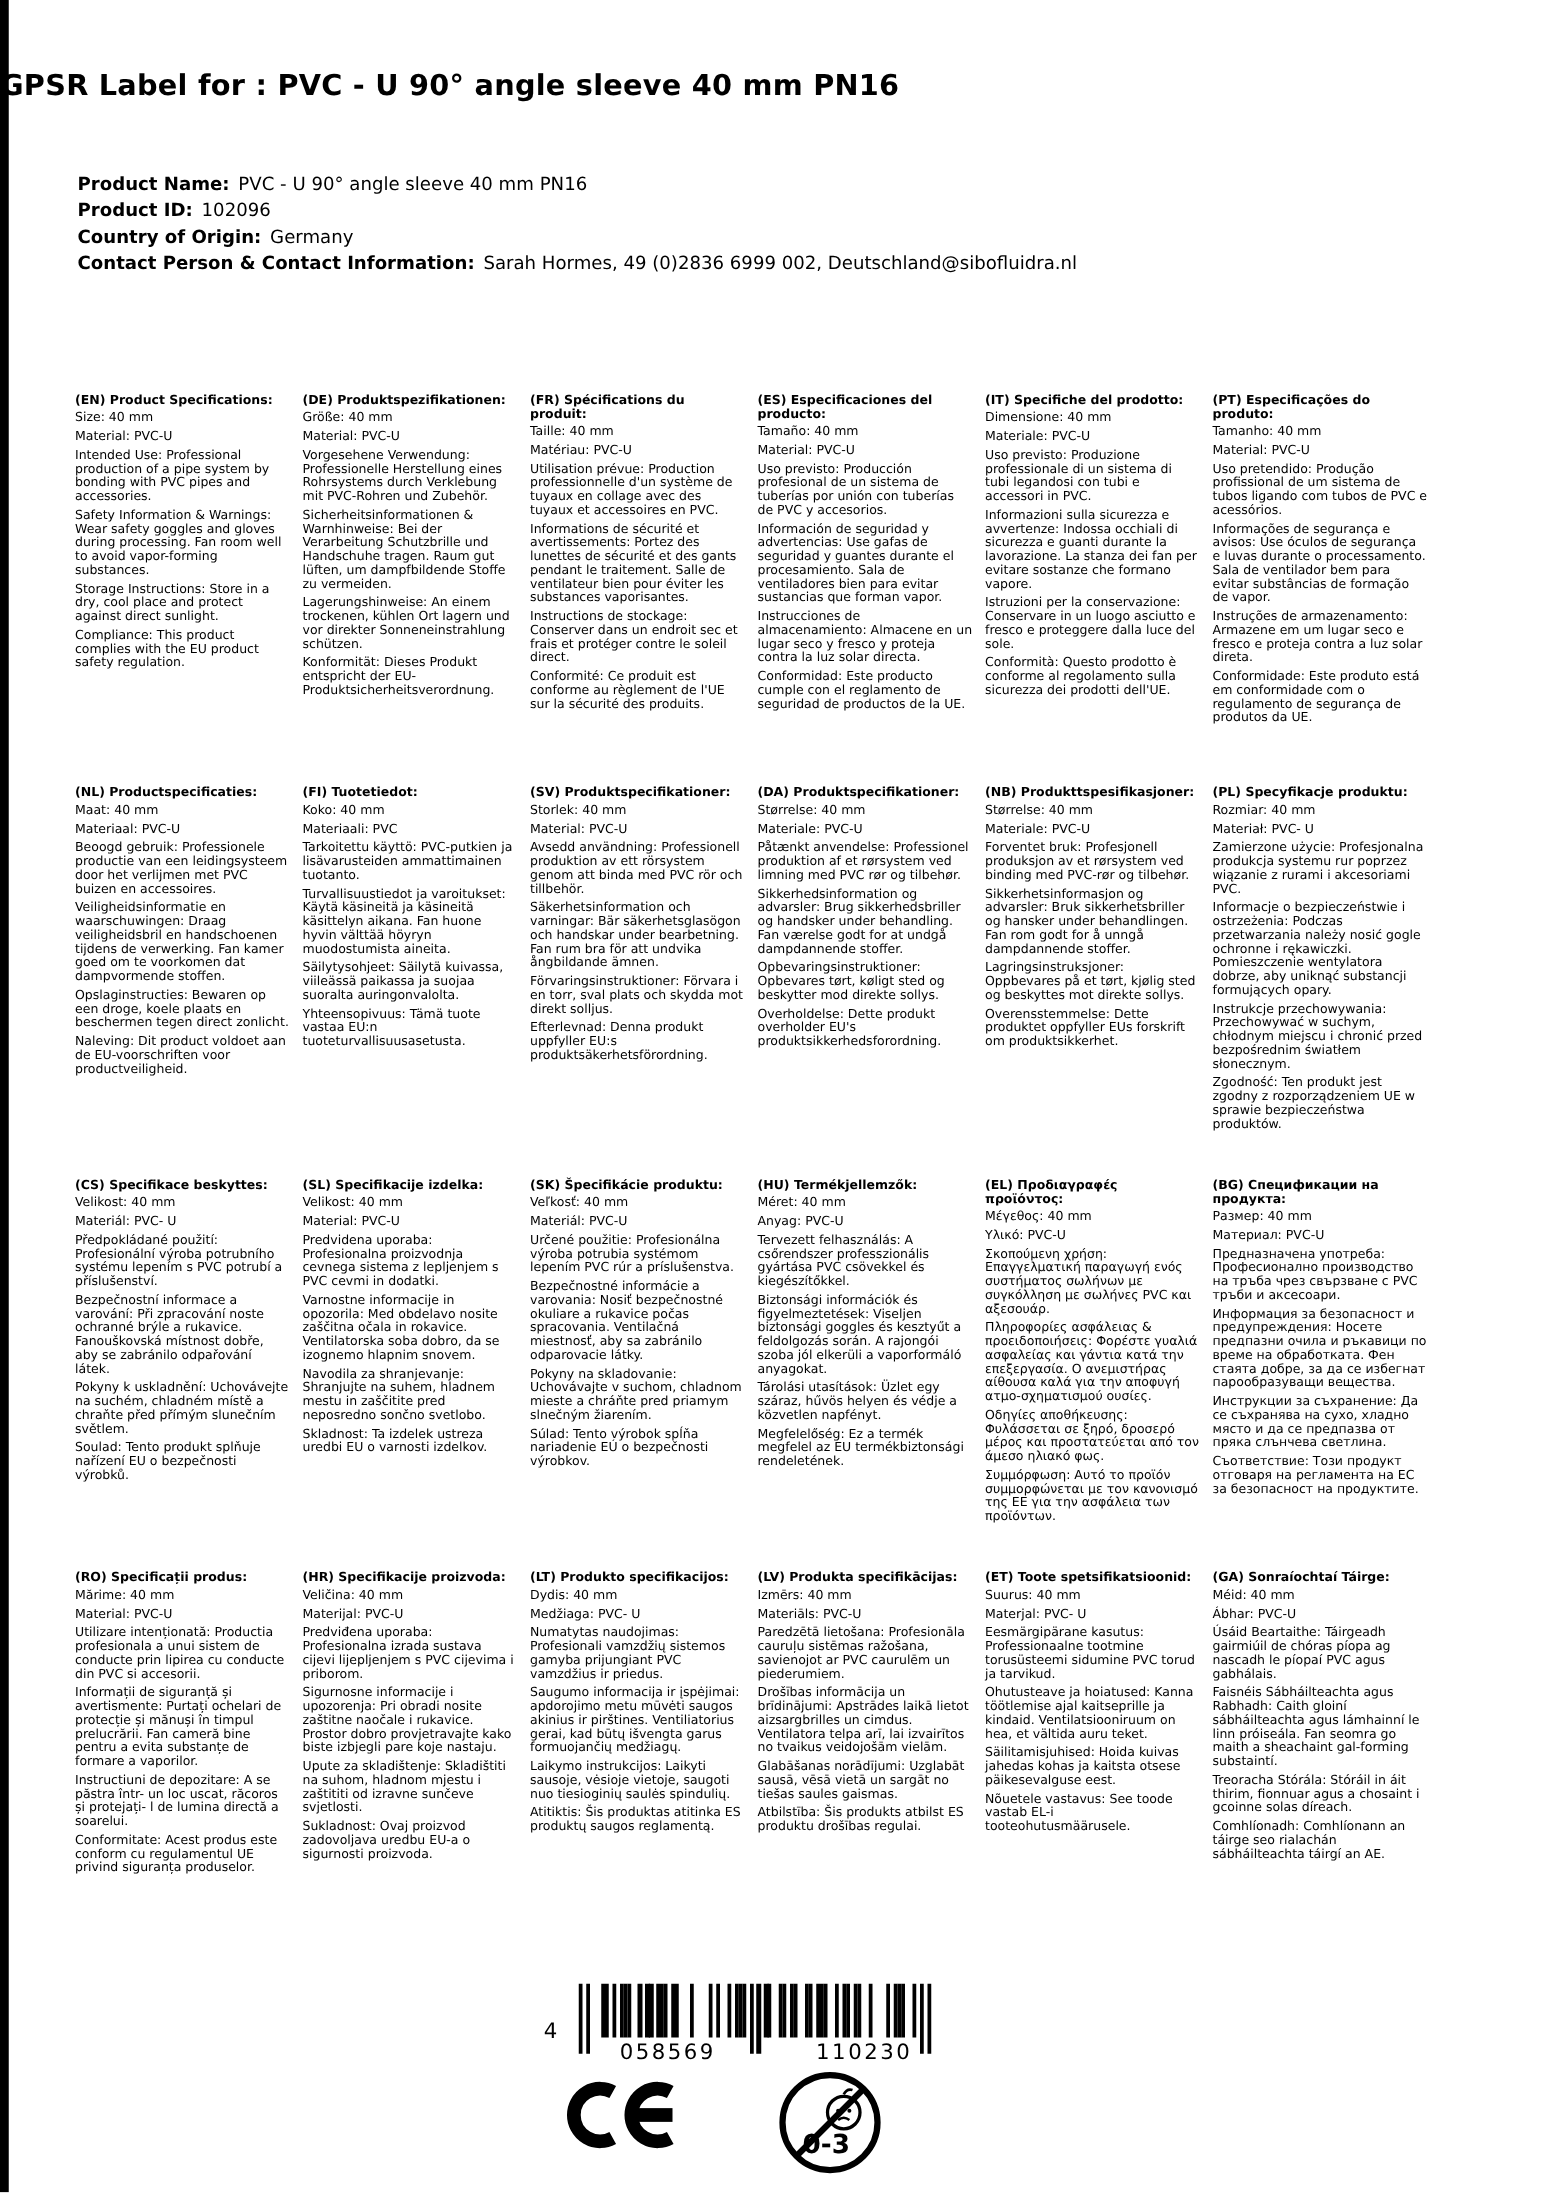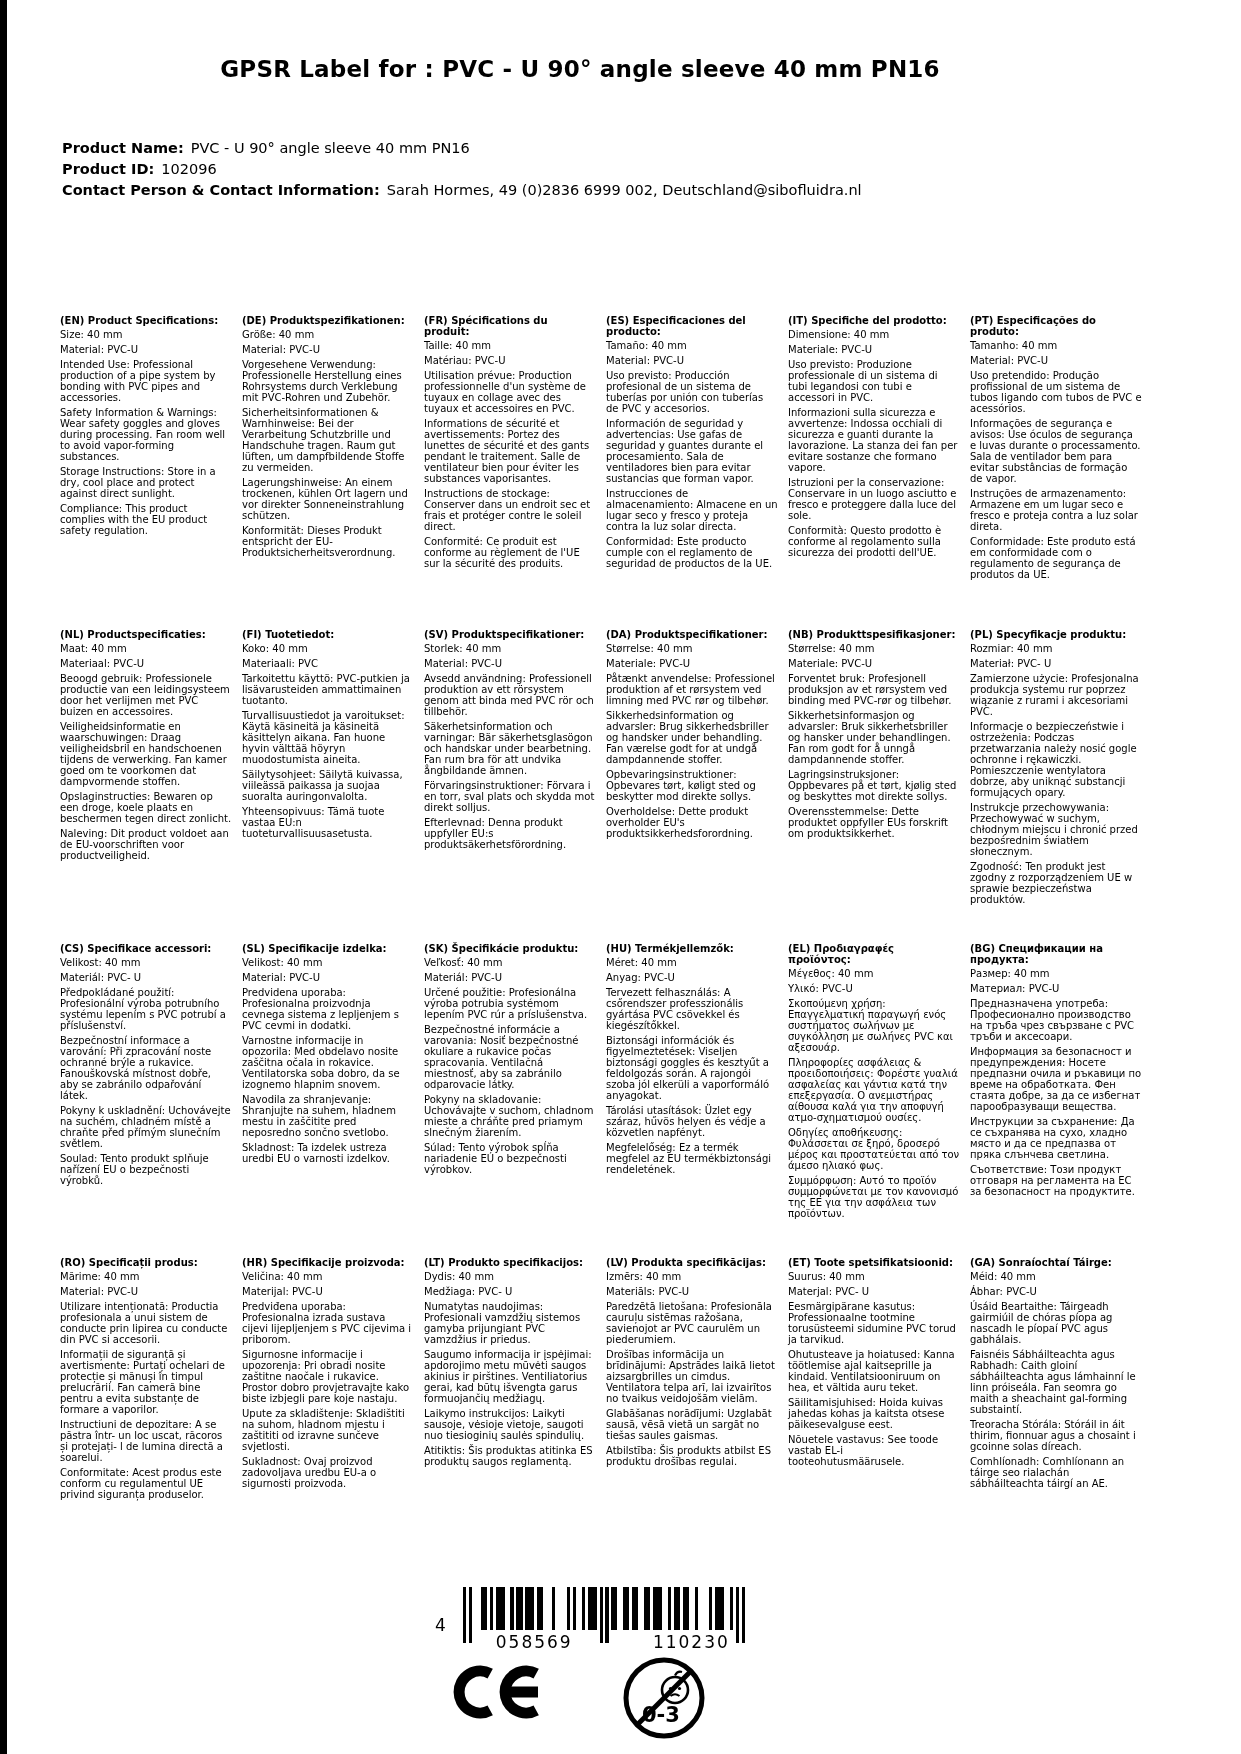--- a/index.html
+++ b/index.html
@@ -1,19 +1,19 @@
 <!DOCTYPE html>
 <html><head>
 <meta charset="utf-8">
 <style>
   html,body{margin:0;padding:0;background:#fff;}
   .page{position:relative;width:1241px;height:1754px;background:#ffffff;
         font-family:"DejaVu Sans", sans-serif;color:#000;overflow:hidden;}
   .left-edge{position:absolute;left:0;top:0;width:7px;height:1754px;background:#000;}
-  .doc-title{position:absolute;top:56px;left:0;width:1160px;text-align:center;
+  .doc-title{position:absolute;top:56px;left:0;width:1160px;text-align:left;
              font-size:23px;font-weight:bold;letter-spacing:.2px;}
   .product-info{position:absolute;top:138px;left:62px;font-size:14.5px;line-height:21px;}
   .pi-line{white-space:nowrap;}
   .pi-label{font-weight:bold;}
   .pi-value{margin-left:7px;margin-top:10px;}
   .lang-grid{position:absolute;top:315px;left:60px;width:1155px;
              display:grid;grid-template-columns:repeat(6,172px);column-gap:10px;
              grid-auto-rows:314px;}
   .lang-block{font-size:10px;line-height:11px;}
   .lang-title{font-weight:bold;margin:0 0 3px 0;}
@@ -32,20 +32,21 @@
 <body>
 
 <div class="page">
   <div class="left-edge"></div>
 
   <div class="doc-title">GPSR Label for : PVC - U 90° angle sleeve 40 mm PN16</div>
 
   <div class="product-info">
       <div class="pi-line"><span class="pi-label">Product Name:</span><span class="pi-value">PVC - U 90° angle sleeve 40 mm PN16</span></div>
       <div class="pi-line"><span class="pi-label">Product ID:</span><span class="pi-value">102096</span></div>
+      <div class="pi-line"><span class="pi-label">Country of Origin:</span><span class="pi-value">Germany</span></div>
       <div class="pi-line"><span class="pi-label">Contact Person &amp; Contact Information:</span><span class="pi-value">Sarah Hormes, 49 (0)2836 6999 002, Deutschland@sibofluidra.nl</span></div>
     </div>
 
   <div class="lang-grid">
       <div class="lang-block">
         <div class="lang-title">(EN) Product Specifications:</div>
         <p class="lang-para">Size: 40 mm</p>
         <p class="lang-para">Material: PVC-U</p>
         <p class="lang-para">Intended Use: Professional production of a pipe system by bonding with PVC pipes and accessories.</p>
         <p class="lang-para">Safety Information &amp; Warnings: Wear safety goggles and gloves during processing. Fan room well to avoid vapor-forming substances.</p>
@@ -145,21 +146,21 @@
       <div class="lang-block">
         <div class="lang-title">(PL) Specyfikacje produktu:</div>
         <p class="lang-para">Rozmiar: 40 mm</p>
         <p class="lang-para">Materiał: PVC- U</p>
         <p class="lang-para">Zamierzone użycie: Profesjonalna produkcja systemu rur poprzez wiązanie z rurami i akcesoriami PVC.</p>
         <p class="lang-para">Informacje o bezpieczeństwie i ostrzeżenia: Podczas przetwarzania należy nosić gogle ochronne i rękawiczki. Pomieszczenie wentylatora dobrze, aby uniknąć substancji formujących opary.</p>
         <p class="lang-para">Instrukcje przechowywania: Przechowywać w suchym, chłodnym miejscu i chronić przed bezpośrednim światłem słonecznym.</p>
         <p class="lang-para">Zgodność: Ten produkt jest zgodny z rozporządzeniem UE w sprawie bezpieczeństwa produktów.</p>
       </div>
       <div class="lang-block">
-        <div class="lang-title">(CS) Specifikace accessori:</div>
+        <div class="lang-title">(CS) Specifikace beskyttes:</div>
         <p class="lang-para">Velikost: 40 mm</p>
         <p class="lang-para">Materiál: PVC- U</p>
         <p class="lang-para">Předpokládané použití: Profesionální výroba potrubního systému lepením s PVC potrubí a příslušenství.</p>
         <p class="lang-para">Bezpečnostní informace a varování: Při zpracování noste ochranné brýle a rukavice. Fanouškovská místnost dobře, aby se zabránilo odpařování látek.</p>
         <p class="lang-para">Pokyny k uskladnění: Uchovávejte na suchém, chladném místě a chraňte před přímým slunečním světlem.</p>
         <p class="lang-para">Soulad: Tento produkt splňuje nařízení EU o bezpečnosti výrobků.</p>
       </div>
       <div class="lang-block">
         <div class="lang-title">(SL) Specifikacije izdelka:</div>
         <p class="lang-para">Velikost: 40 mm</p>

